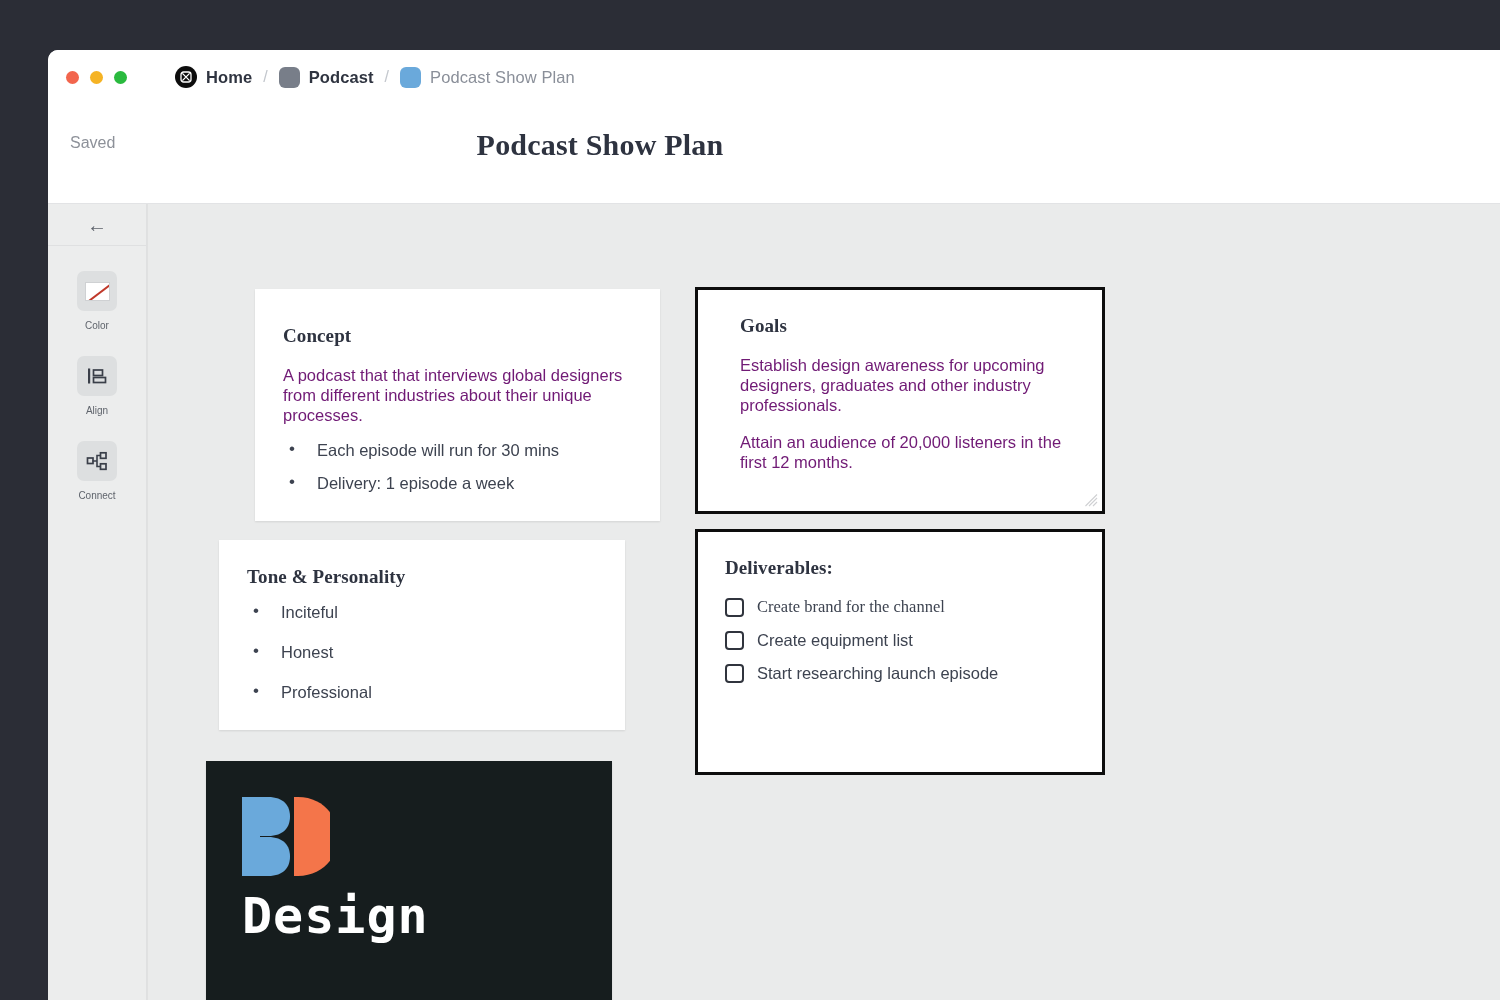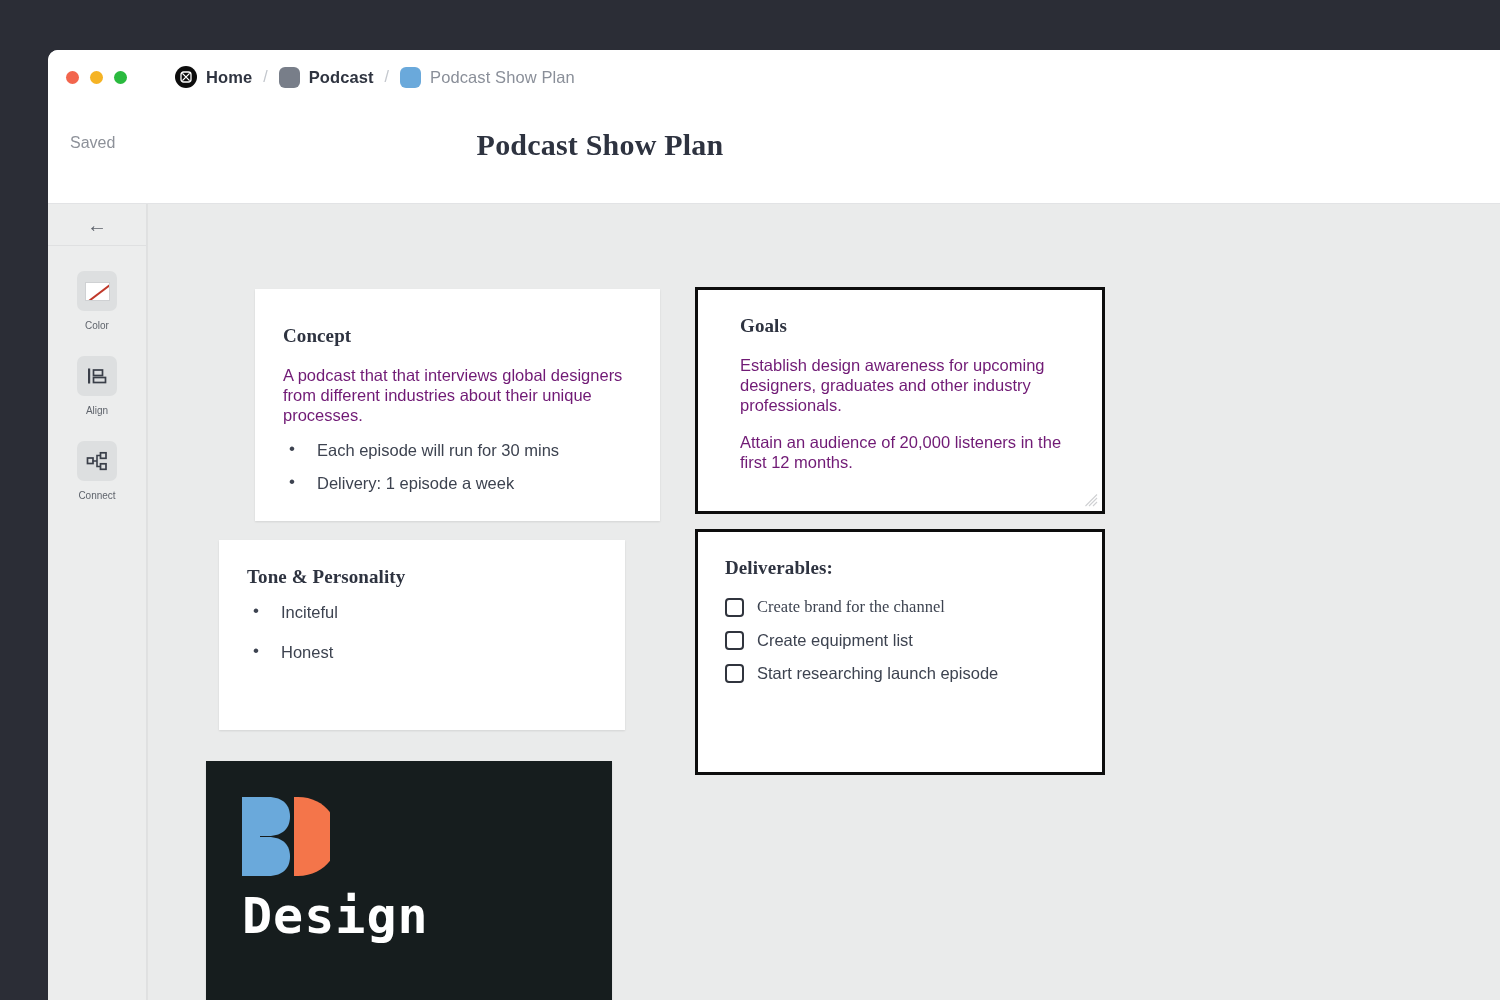--- a/index.html
+++ b/index.html
@@ -261,20 +261,21 @@
         <svg class="resize-grip" viewBox="0 0 13 13">
           <path d="M12 4 L4 12 M12 8 L8 12 M12 0.5 L0.5 12" stroke="#6b6f76" stroke-width="1.1" fill="none"></path>
         </svg>
       </div>
 
       <div class="card" style="left:71px; top:336px; width:406px; height:190px; padding:26px 36px 0 28px;">
         <div class="card-title">Tone &amp; Personality</div>
         <ul class="bullets" style="margin-top:13px;">
           <li style="margin-bottom:18px;">Inciteful</li>
           <li style="margin-bottom:18px;">Honest</li>
+          <li>Professional</li>
         </ul>
       </div>
 
       <div class="card selected" style="left:547px; top:325px; width:410px; height:246px; padding:25px 24px 0 27px;">
         <div class="card-title">Deliverables:</div>
 
         <div class="check-row" style="margin-top:18px;font-family:Liberation Serif, serif;">
           <span class="checkbox"></span>
           <span class="check-label">Create brand for the channel</span>
         </div>

